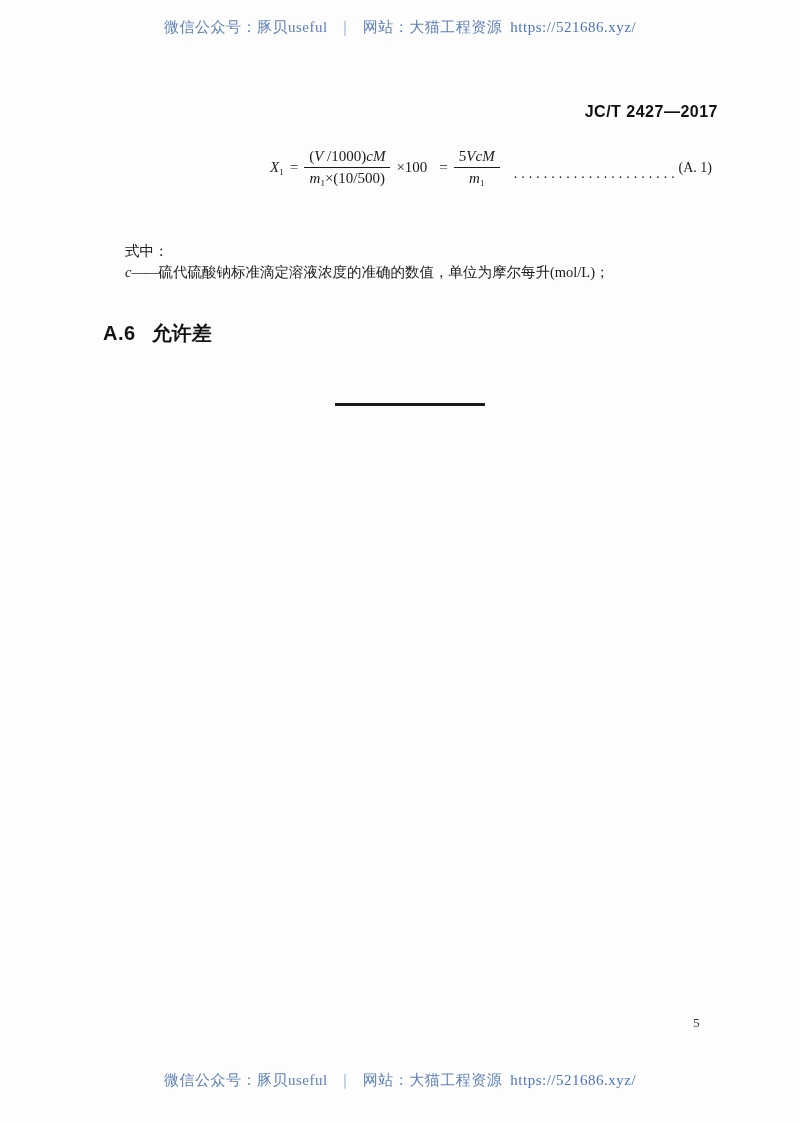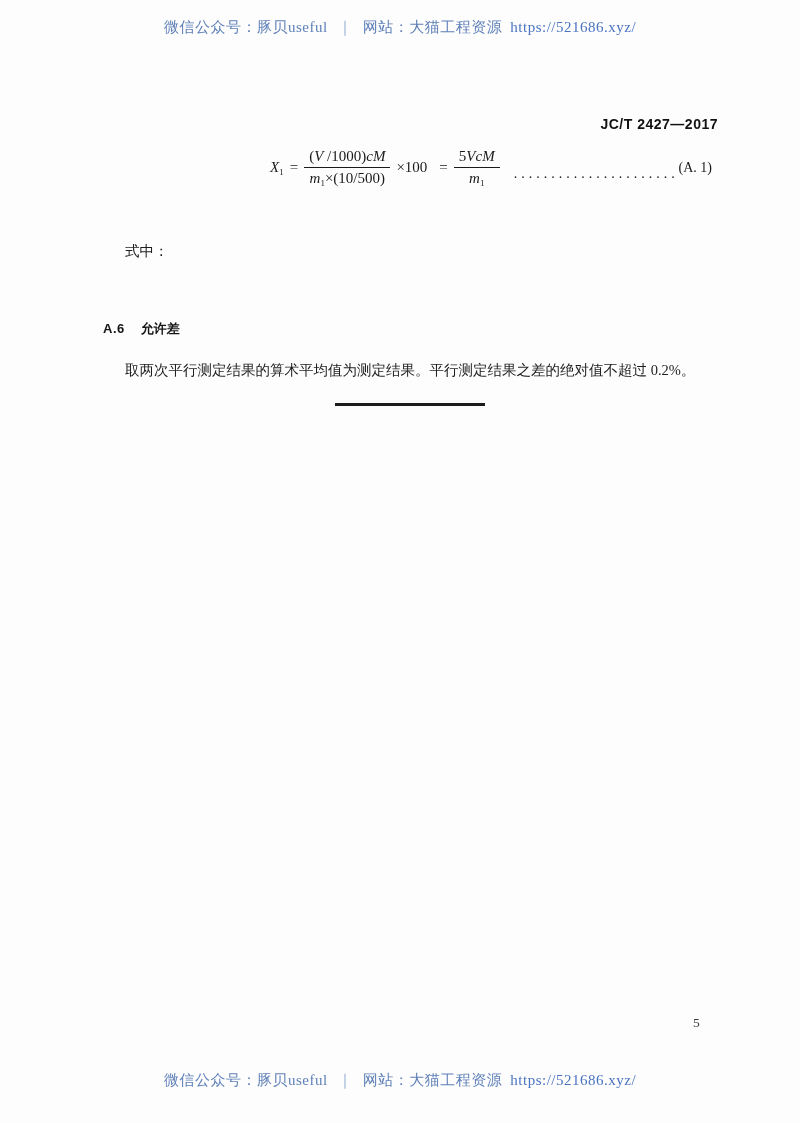--- a/index.html
+++ b/index.html
@@ -33,25 +33,25 @@
   .wm-url {
     color: #4a73c2;
     text-decoration: none;
     margin-left: 8px;
     font-family: "Liberation Serif", "DejaVu Serif", serif;
   }
 
   
   .doc-number {
     position: absolute;
-    top: 116px;
+    top: 103px;
     right: 82px;
     font-family: "Liberation Sans", "DejaVu Sans", sans-serif;
     font-weight: bold;
-    font-size: 14px;
+    font-size: 16px;
     letter-spacing: 0.5px;
     color: #111;
   }
 
   
   .formula-row {
     position: absolute;
     top: 138px;
     left: 270px;
     right: 88px;
@@ -111,21 +111,21 @@
   .def-sym { font-style: italic; }
   .def-dash { letter-spacing: -1px; }
 
   
   .section-heading {
     position: absolute;
     top: 320px;
     left: 103px;
     font-family: "Liberation Sans", "DejaVu Sans", sans-serif;
     font-weight: bold;
-    font-size: 13px;
+    font-size: 20px;
     color: #141414;
   }
   .section-heading .sec-no { margin-right: 16px; letter-spacing: 0.5px; }
   .section-body {
     position: absolute;
     top: 360px;
     left: 125px;
     right: 78px;
     font-size: 14.5px;
     line-height: 21px;
@@ -174,26 +174,26 @@
     <span class="frac">
       <span class="num"><span>5</span><span class="it">VcM</span></span>
       <span class="den"><span class="it">m</span><sub class="fsub">1</sub></span>
     </span>
     <span class="f-dots">..........................................</span>
     <span class="f-label">(A. 1)</span>
   </div>
 
   <div class="definitions">
     <div class="def-intro">式中：</div>
+    <div class="def-row"><span class="def-sym">c</span><sub class="fsub"></sub><span class="def-dash">——</span><span>硫代硫酸钠标准滴定溶液浓度的准确的数值，单位为摩尔每升(mol/L)；</span></div>
   </div>
 
   <div class="section-heading">
     <span class="sec-no">A.6</span><span>允许差</span>
   </div>
-  <div class="section-body">取两次平行测定结果的算术平均值为测定结果。平行测定结果之差的绝对值不超过 0.2%。</div>
 
   <div class="end-rule"></div>
 
   <div class="page-number">5</div>
 
   <div class="watermark watermark-bottom">
     <span class="wm-text">微信公众号：豚贝useful</span><span class="wm-sep">｜</span><span class="wm-text">网站：大猫工程资源</span><a class="wm-url" href="#">https://521686.xyz/</a>
   </div>
 
 </div>

